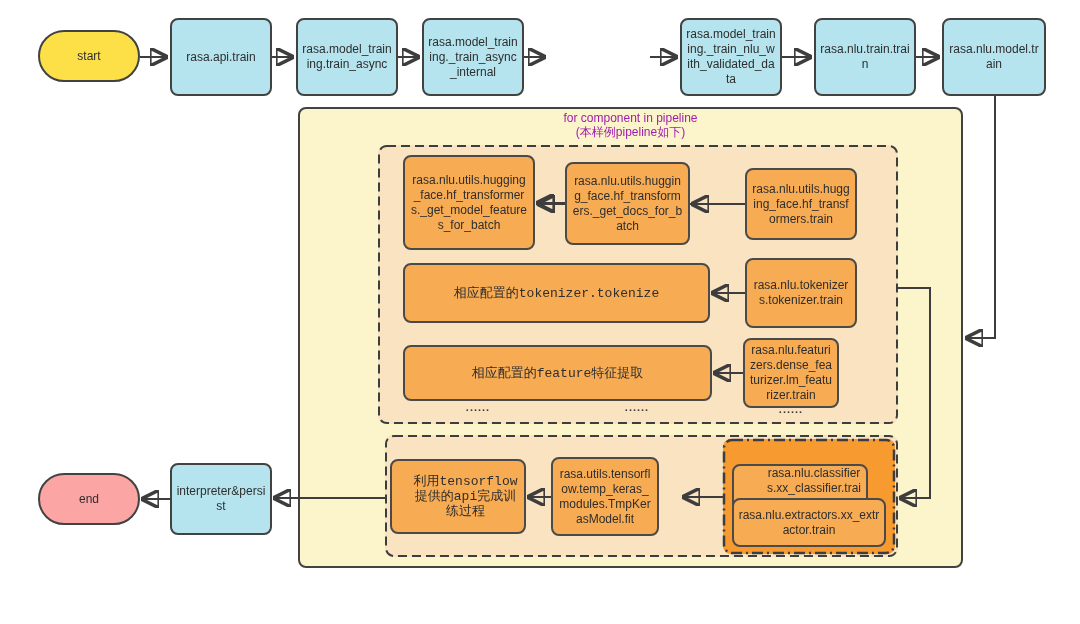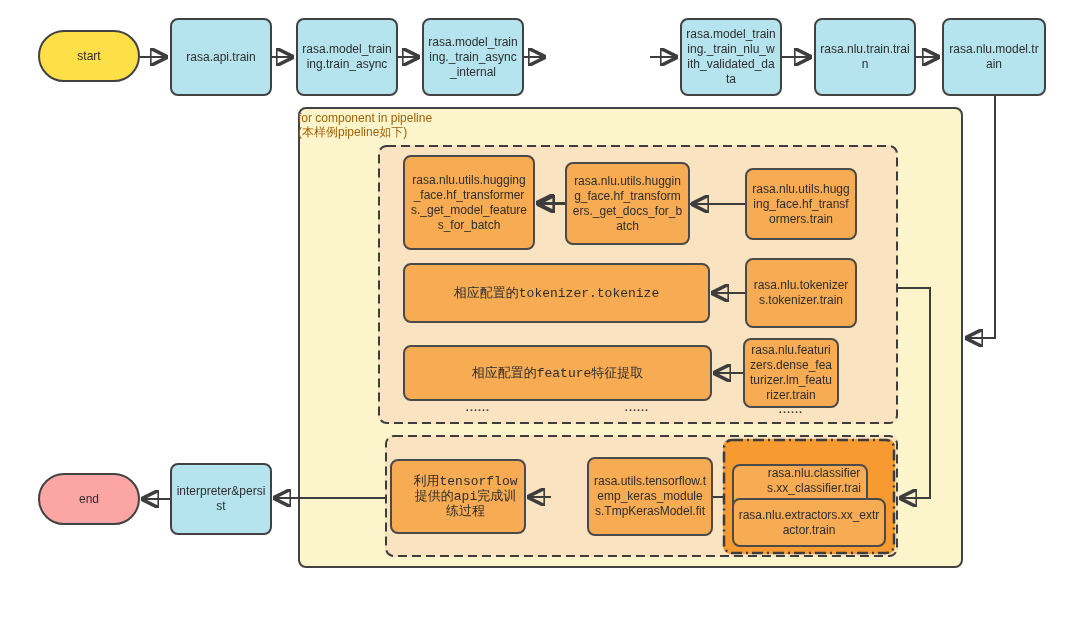--- a/index.html
+++ b/index.html
@@ -18,21 +18,21 @@
   .green{background:#fde047;border-radius:27px;}
   .pink{background:#fca5a5;border-radius:27px;}
   .orange{background:#f7ab52;border-color:#4a4a4a;}
   .cn{font-size:13px;word-break:normal;font-family:Liberation Mono, monospace;}
   .container{position:absolute;box-sizing:border-box;z-index:1;}
   #loop-box{background:#fcf5cb;border:2px solid #424242;border-radius:8px;}
   .stage{background:#fae3c1;border-radius:8px;}
   #cls-group{background:#f79a30;border-radius:8px;z-index:2;}
   #loop-title{
     position:absolute;left:298px;top:111px;width:665px;z-index:2;
-    text-align:left;font-size:12px;line-height:14px;color:#a16207;
+    text-align:center;font-size:12px;line-height:14px;color:#a21caf;
   }
   .dots{
     position:absolute;z-index:2;font-size:11px;font-weight:bold;
     letter-spacing:1px;color:#3a3a3a;transform:translateX(-50%);
   }
   #wires{position:absolute;left:0;top:0;z-index:2;}
   #wires path,#wires rect{fill:none;stroke:#3d3d3d;stroke-width:2;}
   #wires rect.dash{stroke-dasharray:9 5;}
   #wires rect.dashdot{stroke-dasharray:11 4 2 4;stroke-width:2.5;}
 </style>
@@ -100,20 +100,20 @@
 
   <div class="node orange" style="left:403px;top:155px;width:132px;height:95px;">rasa.nlu.utils.hugging_face.hf_transformers._get_model_features_for_batch</div>
   <div class="node orange" style="left:565px;top:162px;width:125px;height:83px;">rasa.nlu.utils.hugging_face.hf_transformers._get_docs_for_batch</div>
   <div class="node orange" style="left:745px;top:168px;width:112px;height:72px;">rasa.nlu.utils.hugging_face.hf_transformers.train</div>
   <div class="node orange cn" style="left:403px;top:263px;width:307px;height:60px;">相应配置的tokenizer.tokenize</div>
   <div class="node orange" style="left:745px;top:258px;width:112px;height:70px;">rasa.nlu.tokenizers.tokenizer.train</div>
   <div class="node orange cn" style="left:403px;top:345px;width:309px;height:56px;">相应配置的feature特征提取</div>
   <div class="node orange" style="left:743px;top:338px;width:96px;height:70px;">rasa.nlu.featurizers.dense_featurizer.lm_featurizer.train</div>
 
   <div class="node orange cn" style="left:390px;top:459px;width:136px;height:75px;padding-left:19px;">利用tensorflow提供的api完成训练过程</div>
-  <div class="node orange" style="left:551px;top:457px;width:126px;height:79px;margin-left:36px;">rasa.utils.tensorflow.temp_keras_modules.TmpKerasModel.fit</div>
+  <div class="node orange" style="left:551px;top:457px;width:108px;height:79px;">rasa.utils.tensorflow.temp_keras_modules.TmpKerasModel.fit</div>
   <div class="node orange" style="left:732px;top:464px;width:136px;height:49px;padding-left:32px;">rasa.nlu.classifiers.xx_classifier.train</div>
   <div class="node orange" style="left:732px;top:498px;width:154px;height:49px;">rasa.nlu.extractors.xx_extractor.train</div>
 
   <div class="node cyan" style="left:170px;top:463px;width:102px;height:72px;">interpreter&amp;persist</div>
   <div class="node pink" style="left:38px;top:473px;width:102px;height:52px;">end</div>
 
 </div>
 
 </body></html>

